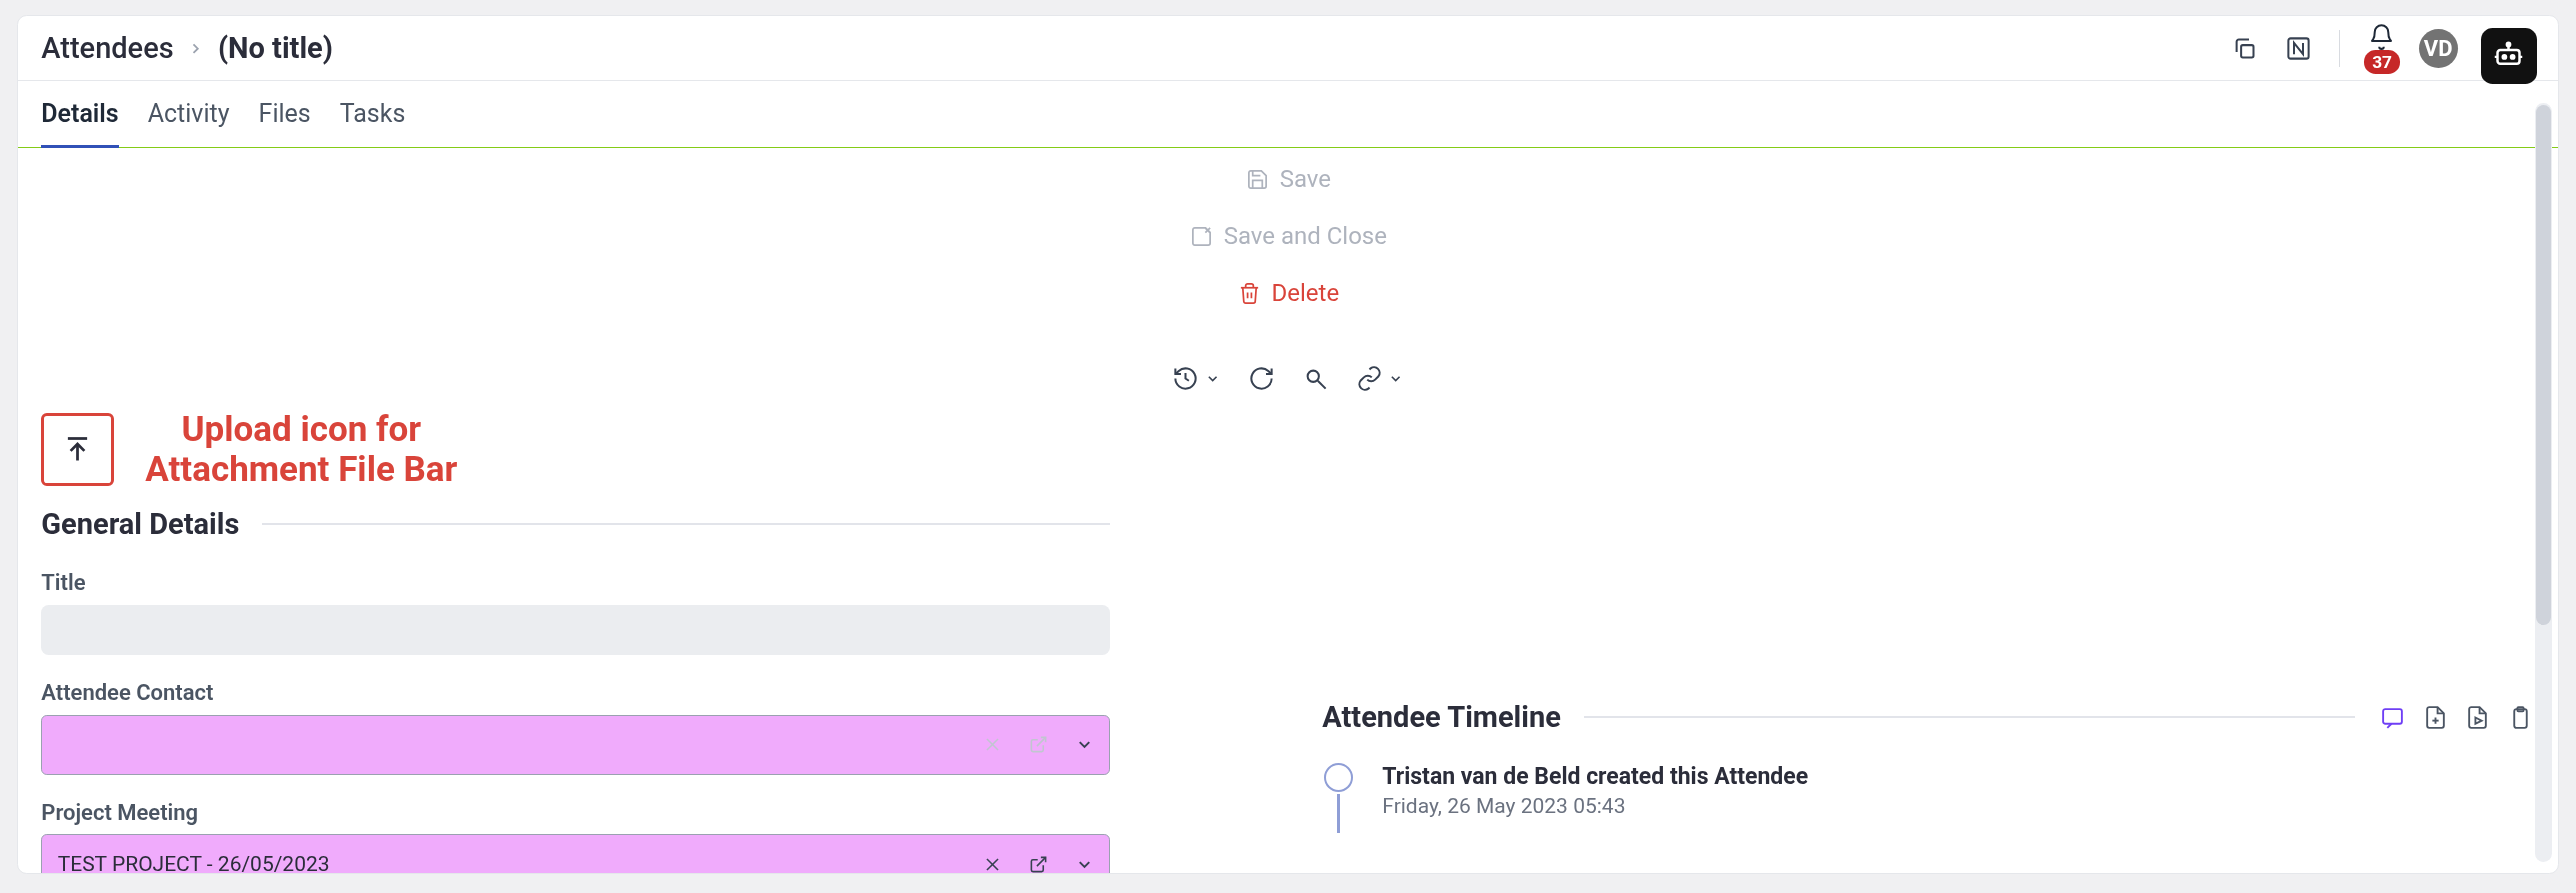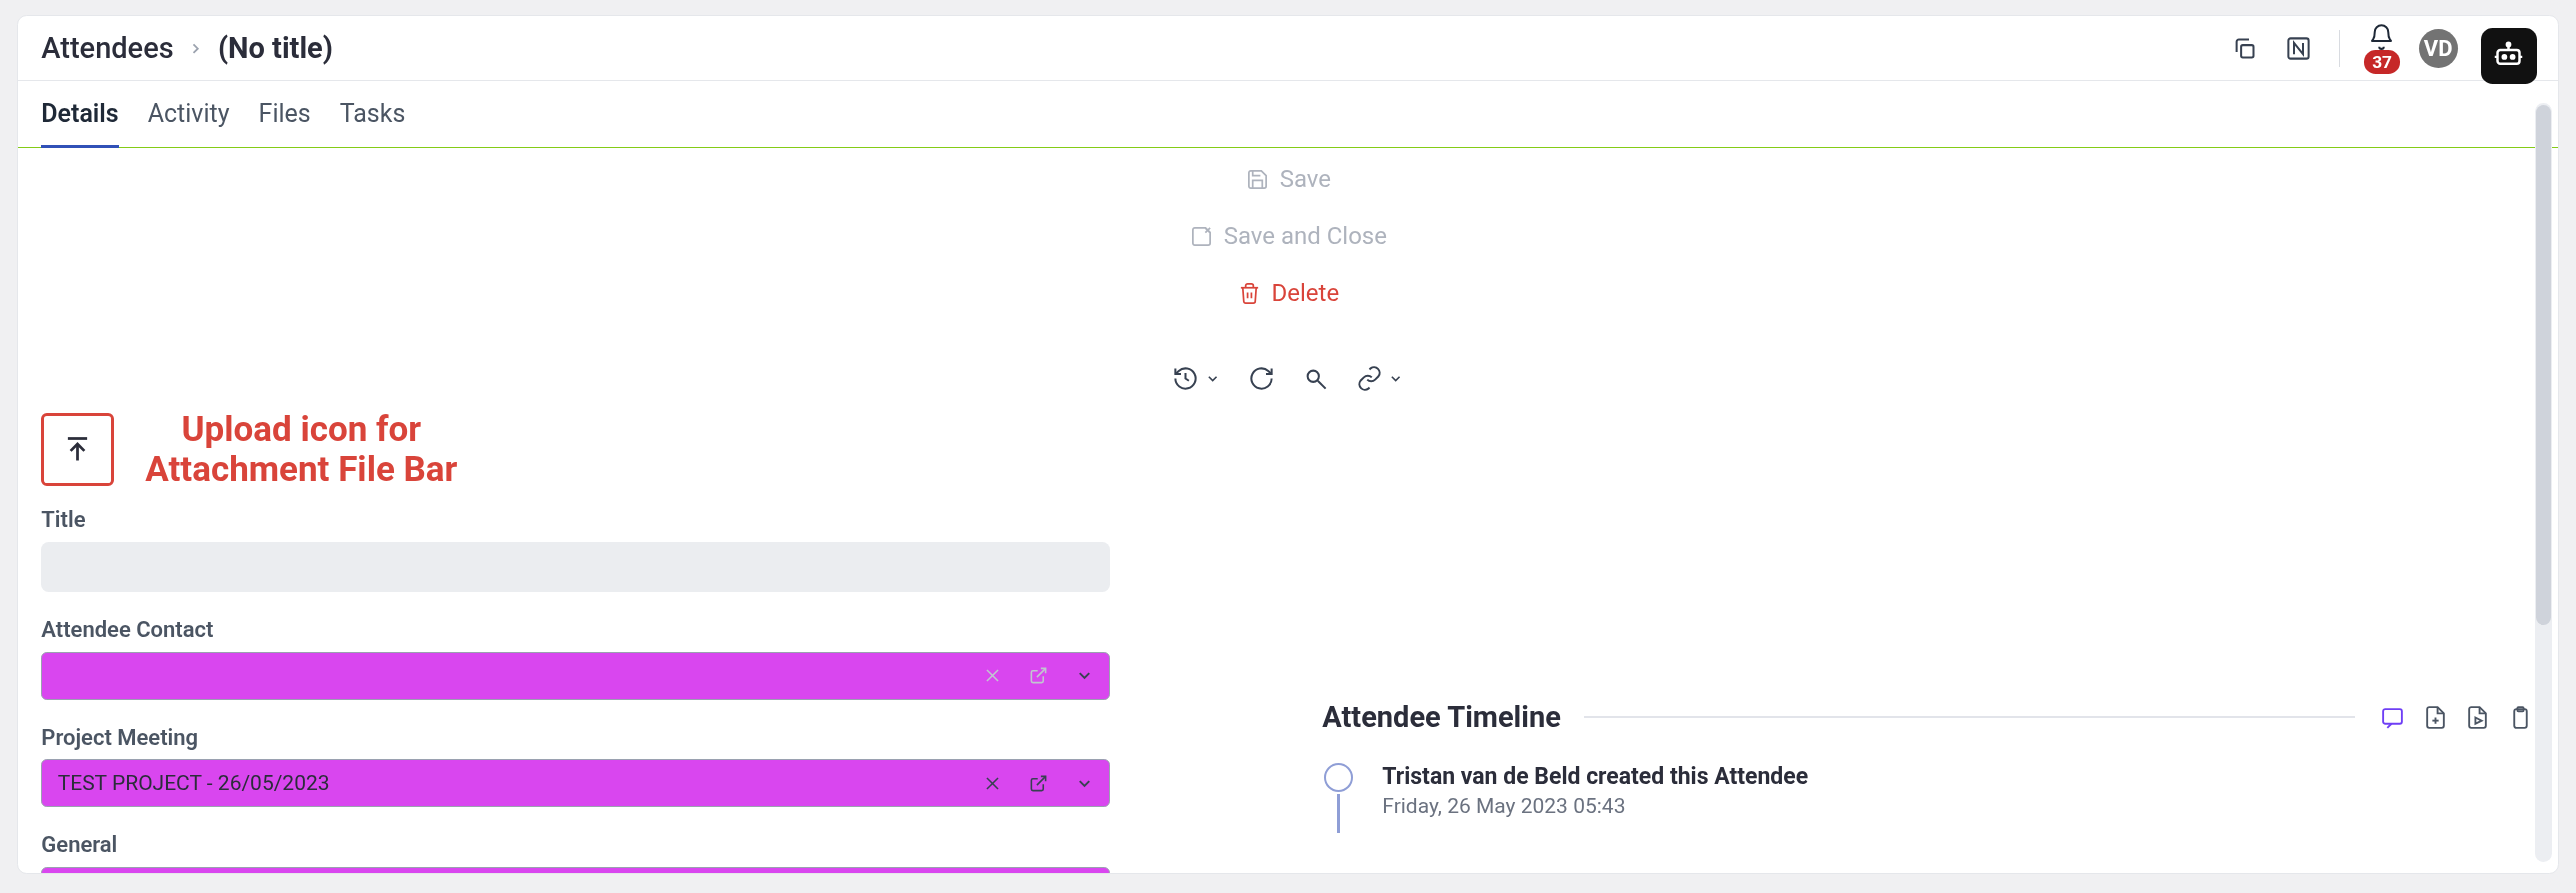--- a/index.html
+++ b/index.html
@@ -135,23 +135,23 @@
   .section-icons .si.active { color:#6f3ff5; }
 
   
   .field { margin-bottom: 25px; }
   .field-label { font-size: 22px; color:#4b5563; font-weight:600; margin-bottom:9.6px; }
   .text-input {
     width:100%; height:50px; border:none; border-radius:7.7px;
     background:#ebedf0; padding:0 15.4px; font-size:21px;
   }
   .lookup {
-    width:100%; height:48px; border:1px solid #9aa1b0; border-radius:5.8px;
+    width:100%; height:60px; border:1px solid #9aa1b0; border-radius:5.8px;
     display:flex; align-items:center; padding:0 13.5px 0 15.4px;
-    background:#d946ef;
+    background:#f0abfc;
   }
   .lookup .lk-value { flex:1; font-size:21px; color:#2b2d3a; }
   .lookup .lk-icons { display:flex; align-items:center; gap:23px; }
   .lookup .lk-ic { width:23px; height:23px; display:flex; align-items:center; justify-content:center; color:#374151; cursor:pointer; }
   .lookup .lk-ic.dim { color:#c1c6d0; cursor:default; }
 
   
   .timeline-item { display:flex; gap:27px; margin-top:29px; }
   .tl-dot-wrap { width:33px; display:flex; flex-direction:column; align-items:center; }
   .tl-dot { width:29px; height:29px; border:2.9px solid #8f9ed6; border-radius:50%; background:#fff; }
@@ -304,20 +304,24 @@
         </svg>
     </div>
     <div class="upload-caption">
       <div>Upload icon for</div>
       <div>Attachment File Bar</div>
     </div>
   </div>
 
   <div class="content">
     <div class="left-col">
+      <div class="section-head">
+        <span class="section-title">General Details</span>
+        <div class="section-rule"></div>
+      </div>
 
       <div class="field">
         <div class="field-label">Title</div>
         <input class="text-input" type="text" value="" style="">
       </div>
 
       <div class="field">
         <div class="field-label">Attendee Contact</div>
         <div class="lookup">
           <span class="lk-value"></span>

